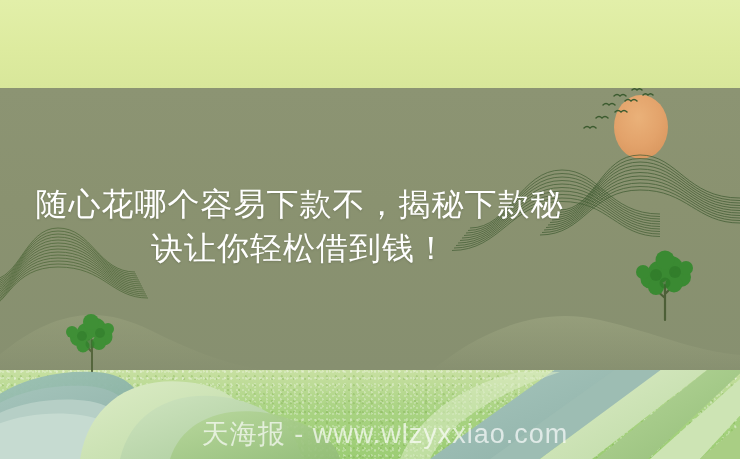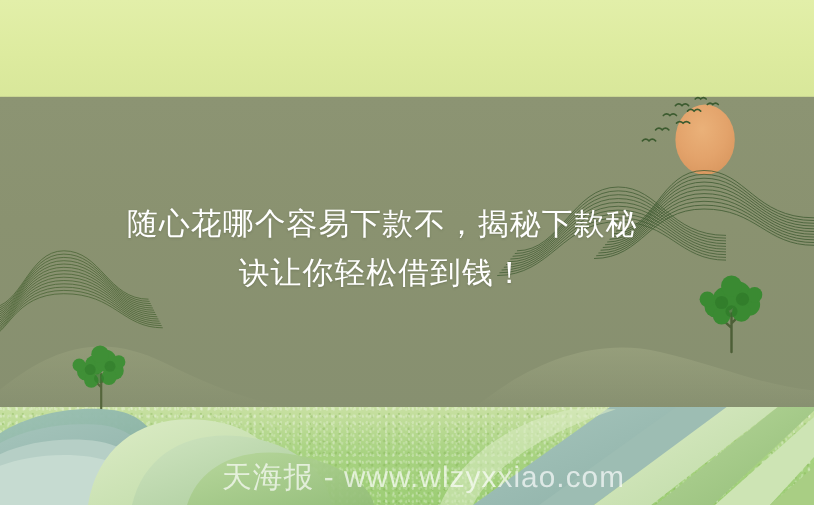--- a/index.html
+++ b/index.html
@@ -62,28 +62,27 @@
     background-size: 7px 7px, 9px 9px, 6px 6px, 11px 11px, 8px 8px;
   }
   
   #headline {
     position: absolute;
     left: 0;
     top: 182px;
     width: 599px;
     text-align: center;
     color: #ffffff;
-    font-size: 28px;
+    font-size: 32px;
     line-height: 44px;
     letter-spacing: 1px;
     font-weight: 400;
     text-shadow: 0 1px 2px rgba(60,70,45,.28);
     z-index: 40;
     white-space: pre-line;
-    padding-left: 48px;
   }
   
   #watermark {
     position: absolute;
     left: 0;
     top: 416px;
     width: 740px;
     text-align: center;
     padding-left: 30px;
     box-sizing: border-box;

